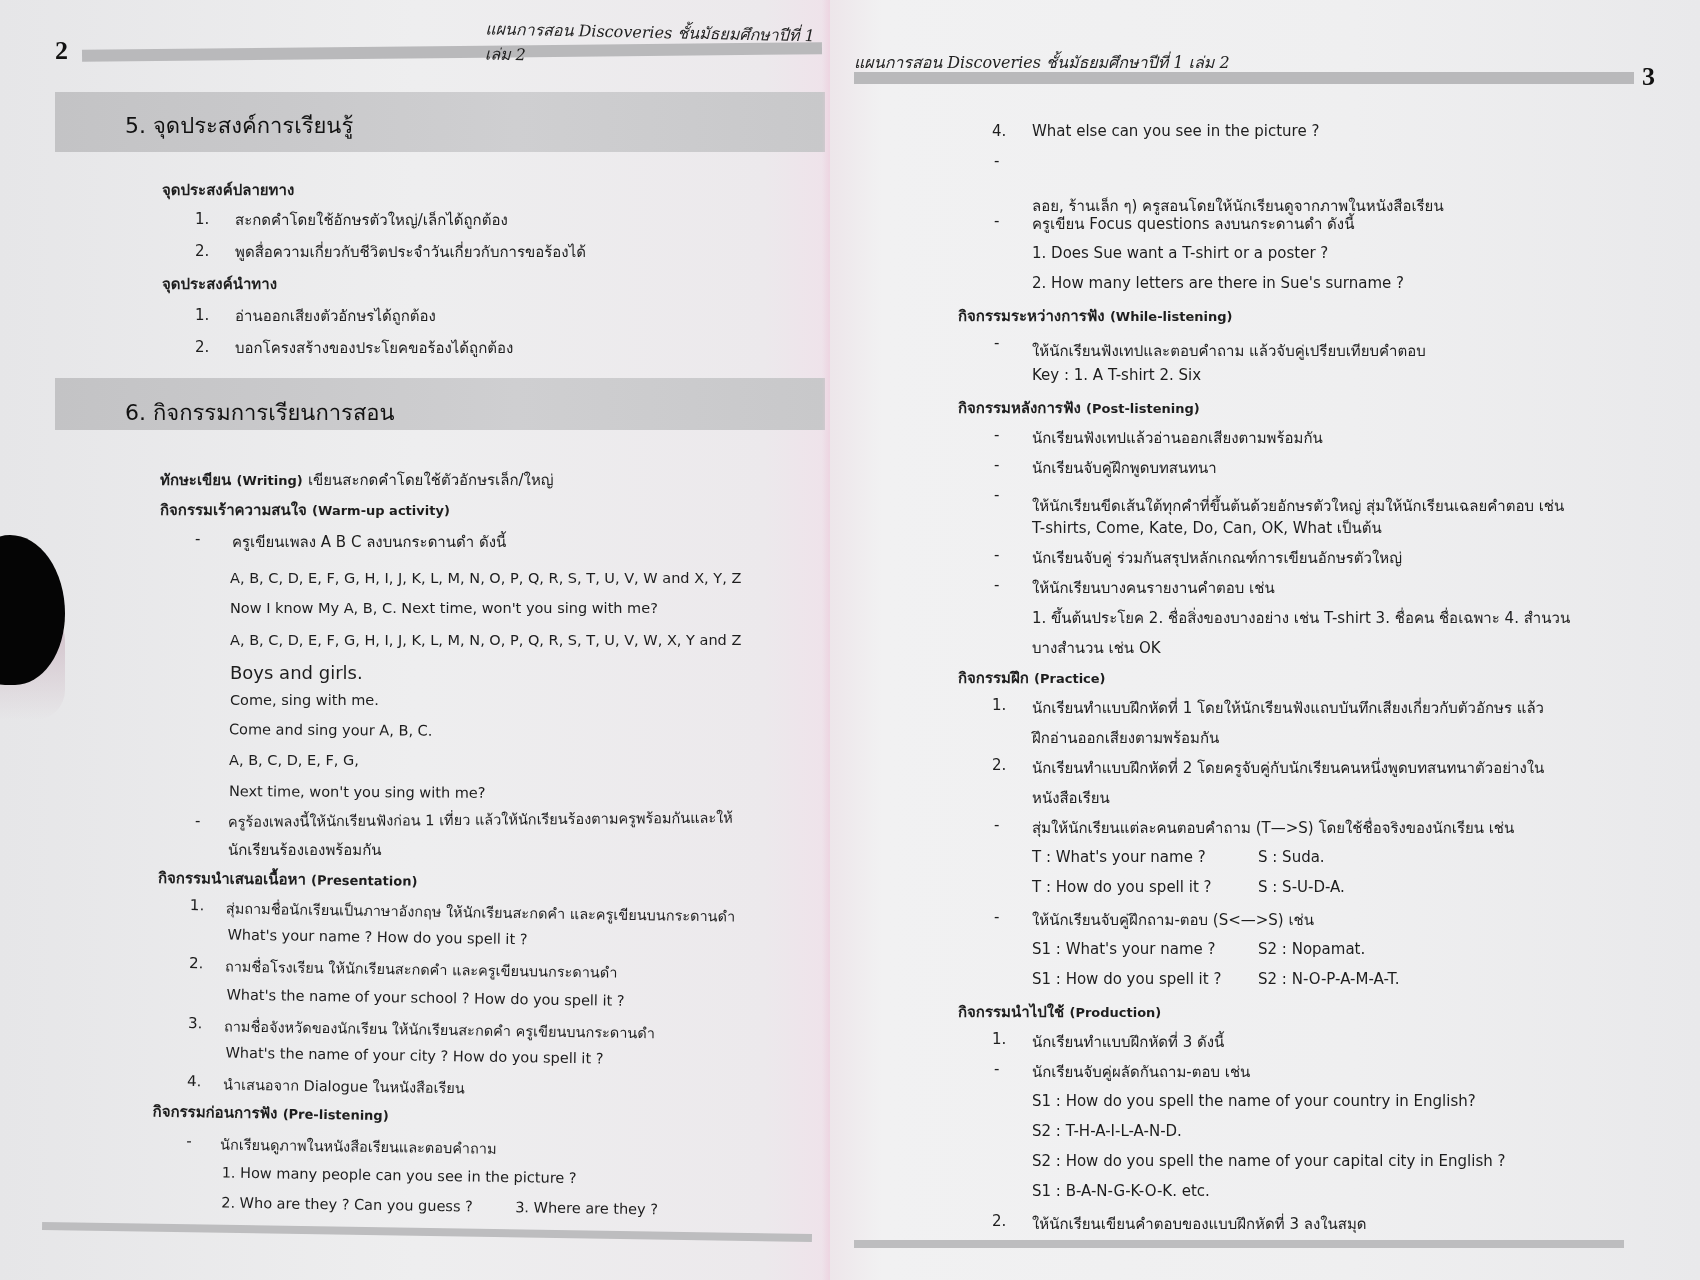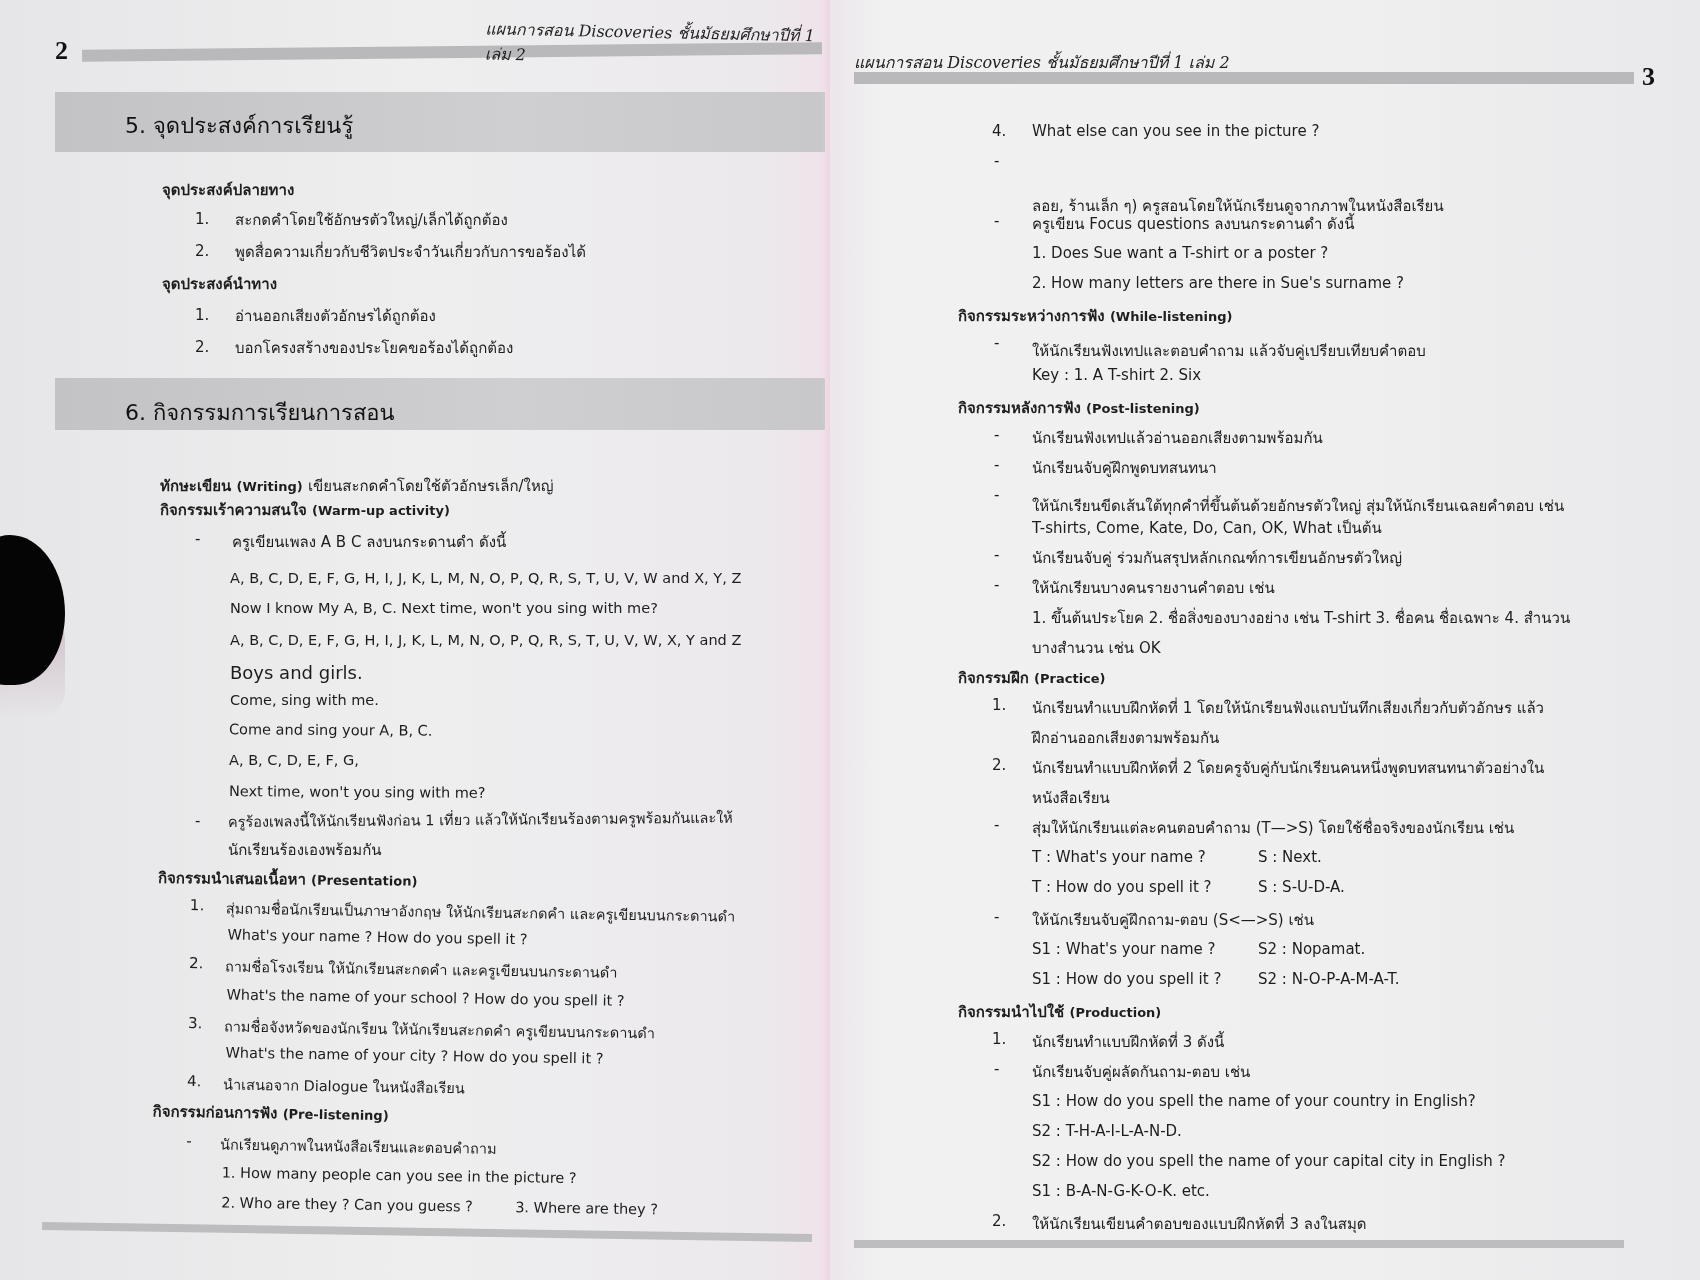--- a/index.html
+++ b/index.html
@@ -58,21 +58,21 @@
   <span class="line" style="left:235px;top:240px;">พูดสื่อความเกี่ยวกับชีวิตประจำวันเกี่ยวกับการขอร้องได้</span>
   <span class="line b" style="left:162px;top:272px;">จุดประสงค์นำทาง</span>
   <span class="line" style="left:195px;top:306px;">1.</span>
   <span class="line" style="left:235px;top:304px;">อ่านออกเสียงตัวอักษรได้ถูกต้อง</span>
   <span class="line" style="left:195px;top:338px;">2.</span>
   <span class="line" style="left:235px;top:336px;">บอกโครงสร้างของประโยคขอร้องได้ถูกต้อง</span>
 
   <div class="sec-band" style="left:55px;top:378px;width:770px;height:52px;"></div>
   <span class="sec-title" style="left:125px;top:395px;">6. กิจกรรมการเรียนการสอน</span>
 
-  <span class="line b" style="left:160px;top:468px;margin-top:6px;">
+  <span class="line b" style="left:160px;top:468px;">
     <span>ทักษะเขียน</span>
     <span class="en-b">(Writing)</span>
     <span style="font-weight:normal">เขียนสะกดคำโดยใช้ตัวอักษรเล็ก/ใหญ่</span>
   </span>
   <span class="line b" style="left:160px;top:498px;">
     <span>กิจกรรมเร้าความสนใจ</span>
     <span class="en-b">(Warm-up activity)</span>
   </span>
   <span class="bullet" style="left:195px;top:530px;">-</span>
   <span class="line" style="left:232px;top:530px;">ครูเขียนเพลง A  B  C  ลงบนกระดานดำ  ดังนี้</span>
@@ -175,21 +175,21 @@
   <span class="line" style="left:162px;top:696px;">1.</span>
   <span class="line" style="left:202px;top:696px;">นักเรียนทำแบบฝึกหัดที่  1   โดยให้นักเรียนฟังแถบบันทึกเสียงเกี่ยวกับตัวอักษร  แล้ว</span>
   <span class="line" style="left:202px;top:726px;">ฝึกอ่านออกเสียงตามพร้อมกัน</span>
   <span class="line" style="left:162px;top:756px;">2.</span>
   <span class="line" style="left:202px;top:756px;">นักเรียนทำแบบฝึกหัดที่ 2  โดยครูจับคู่กับนักเรียนคนหนึ่งพูดบทสนทนาตัวอย่างใน</span>
   <span class="line" style="left:202px;top:786px;">หนังสือเรียน</span>
 
   <span class="bullet" style="left:164px;top:816px;">-</span>
   <span class="line" style="left:202px;top:816px;">สุ่มให้นักเรียนแต่ละคนตอบคำถาม (T—&gt;S)  โดยใช้ชื่อจริงของนักเรียน เช่น</span>
   <span class="line" style="left:202px;top:848px;">T : What's your name ?</span>
-  <span class="line" style="left:428px;top:848px;">S : Next.</span>
+  <span class="line" style="left:428px;top:848px;">S : Suda.</span>
   <span class="line" style="left:202px;top:878px;">T : How do you spell it ?</span>
   <span class="line" style="left:428px;top:878px;">S : S-U-D-A.</span>
   <span class="bullet" style="left:164px;top:908px;">-</span>
   <span class="line" style="left:202px;top:908px;">ให้นักเรียนจับคู่ฝึกถาม-ตอบ (S&lt;—&gt;S)  เช่น</span>
   <span class="line" style="left:202px;top:940px;">S1 :  What's your name ?</span>
   <span class="line" style="left:428px;top:940px;">S2 : Nopamat.</span>
   <span class="line" style="left:202px;top:970px;">S1 :  How do you spell it ?</span>
   <span class="line" style="left:428px;top:970px;">S2 : N-O-P-A-M-A-T.</span>
 
   <span class="line b" style="left:128px;top:1000px;">

